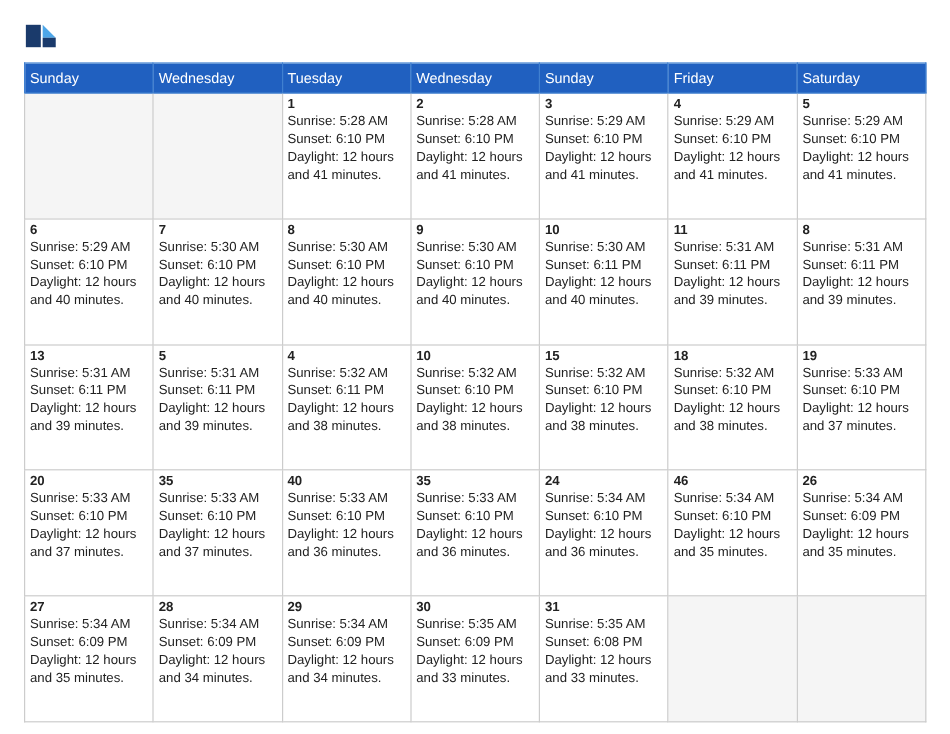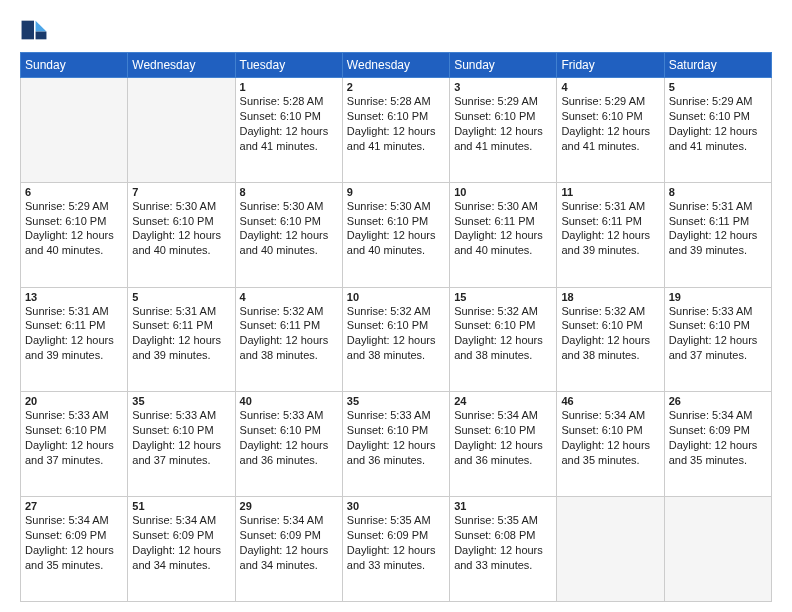--- a/index.html
+++ b/index.html
@@ -242,21 +242,21 @@
             <span class="day-num">26</span>
             <div class="day-info">Sunrise: 5:34 AM<br>Sunset: 6:09 PM<br>Daylight: 12 hours and 35 minutes.</div>
           </td>
         </tr>
         <tr>
           <td>
             <span class="day-num">27</span>
             <div class="day-info">Sunrise: 5:34 AM<br>Sunset: 6:09 PM<br>Daylight: 12 hours and 35 minutes.</div>
           </td>
           <td>
-            <span class="day-num">51</span>
+            <span class="day-num">28</span>
             <div class="day-info">Sunrise: 5:34 AM<br>Sunset: 6:09 PM<br>Daylight: 12 hours and 34 minutes.</div>
           </td>
           <td>
             <span class="day-num">29</span>
             <div class="day-info">Sunrise: 5:34 AM<br>Sunset: 6:09 PM<br>Daylight: 12 hours and 34 minutes.</div>
           </td>
           <td>
             <span class="day-num">30</span>
             <div class="day-info">Sunrise: 5:35 AM<br>Sunset: 6:09 PM<br>Daylight: 12 hours and 33 minutes.</div>
           </td>

